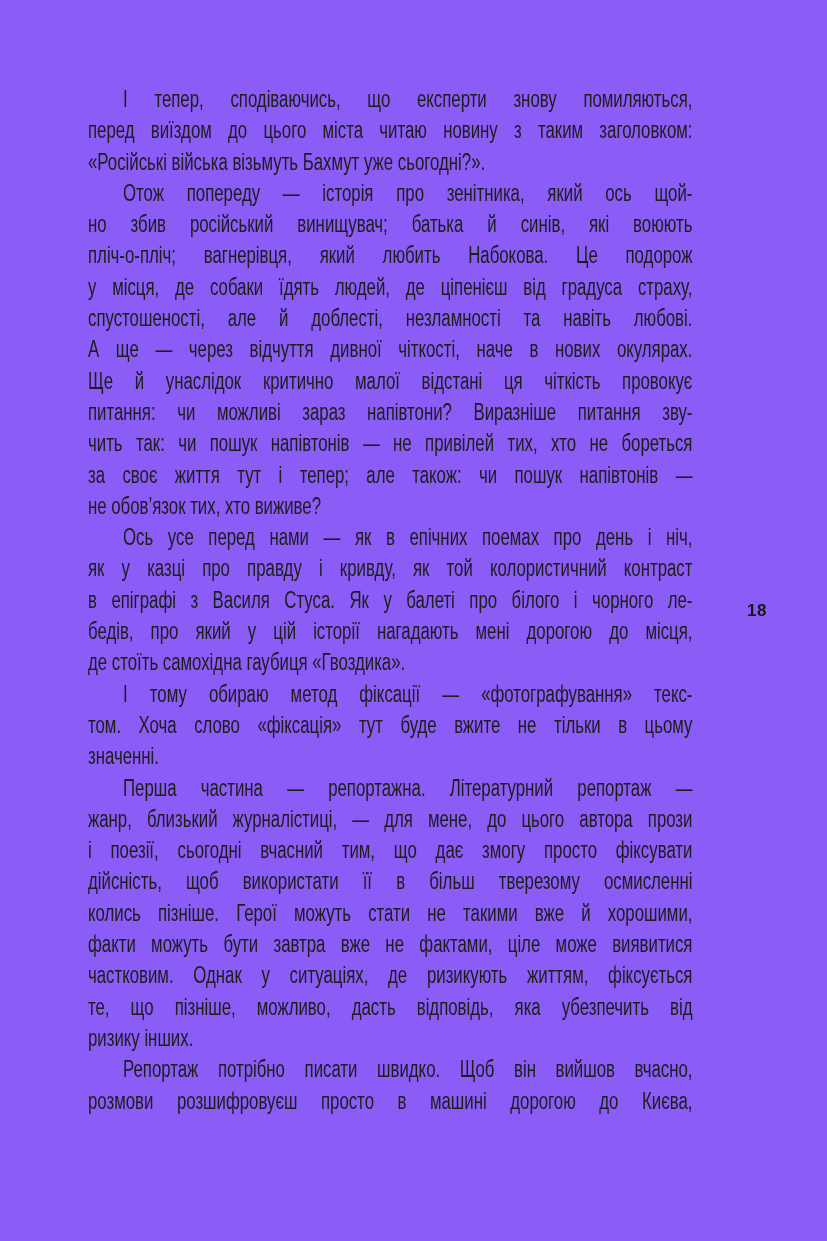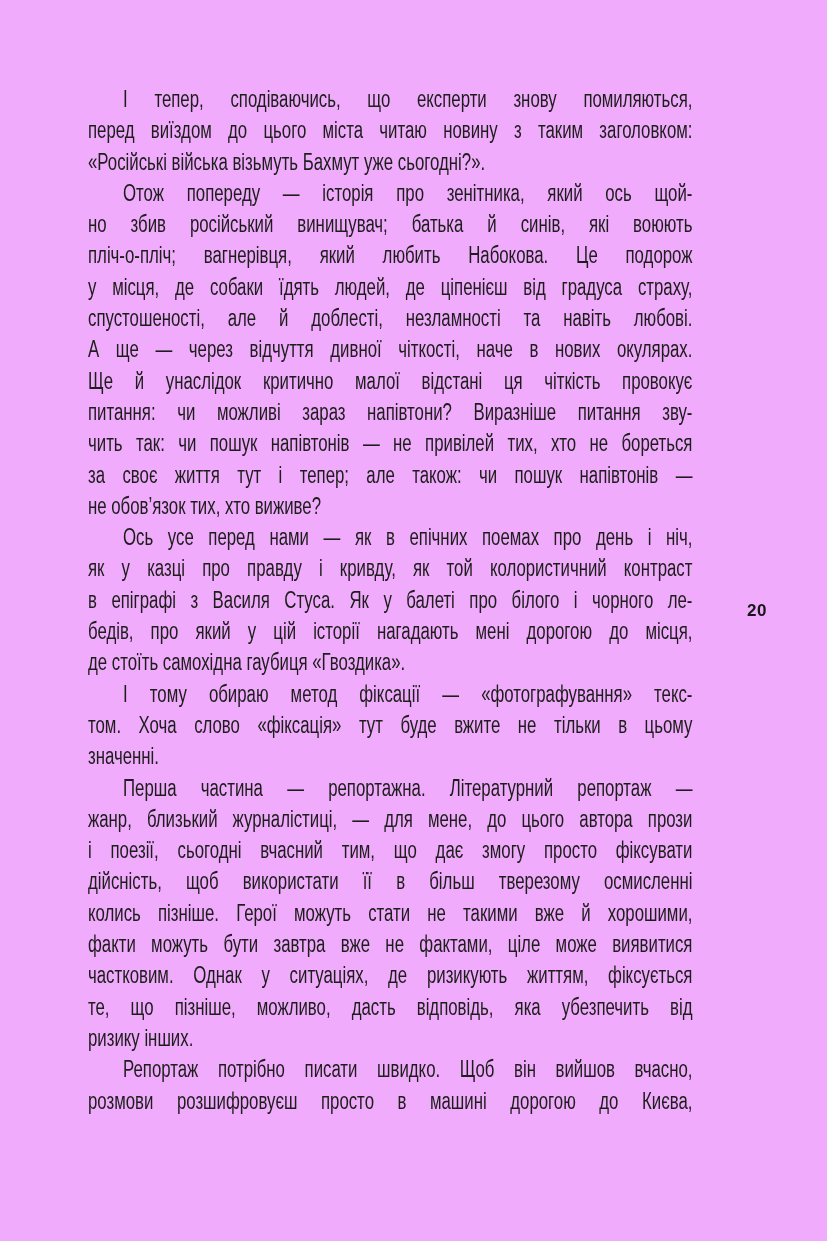--- a/index.html
+++ b/index.html
@@ -4,21 +4,21 @@
 <style>
   html, body {
     margin: 0;
     padding: 0;
     background: #e8e8e8;
   }
   .page {
     position: relative;
     width: 827px;
     height: 1241px;
-    background: #f0abfc;
+    background: #8b5cf6;
     overflow: hidden;
     font-family: "Liberation Sans", "DejaVu Sans", sans-serif;
   }
   .text-block {
     position: absolute;
     left: 88px;
     top: 84px;
     width: 604px;
   }
   
@@ -107,14 +107,14 @@
           <div class="line">частковим. Однак у ситуаціях, де ризикують життям, фіксується</div>
           <div class="line">те, що пізніше, можливо, дасть відповідь, яка убезпечить від</div>
           <div class="line last">ризику інших.</div>
         </div>
         <div class="paragraph">
           <div class="line indent">Репортаж потрібно писати швидко. Щоб він вийшов вчасно,</div>
           <div class="line">розмови розшифровуєш просто в машині дорогою до Києва,</div>
         </div>
       </div>
   </div>
-  <div class="page-number">20</div>
+  <div class="page-number">18</div>
 </div>
 
 </body></html>

